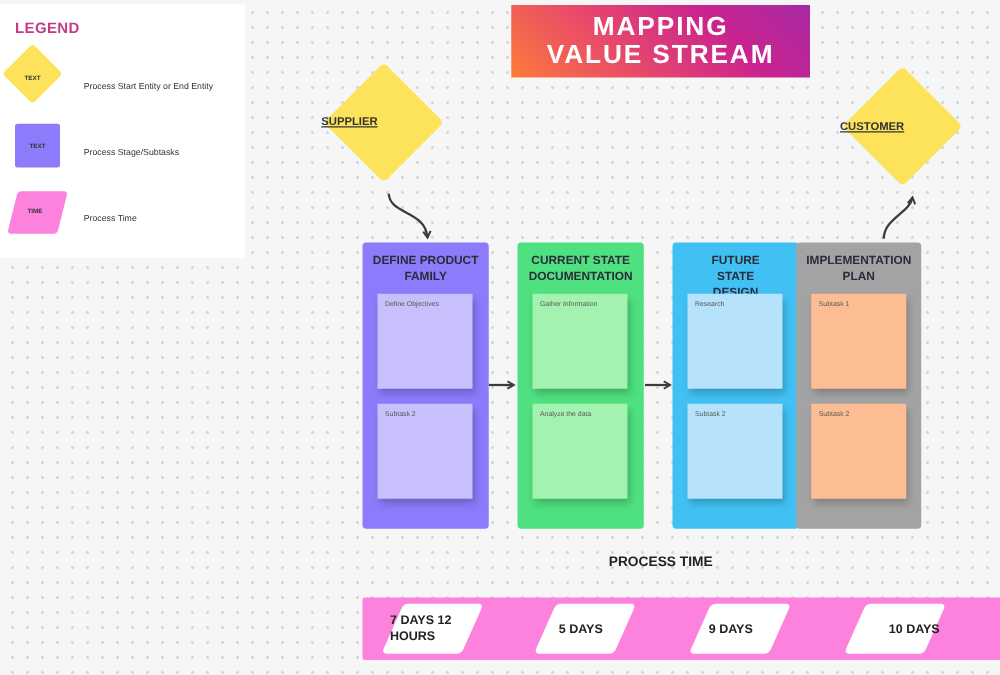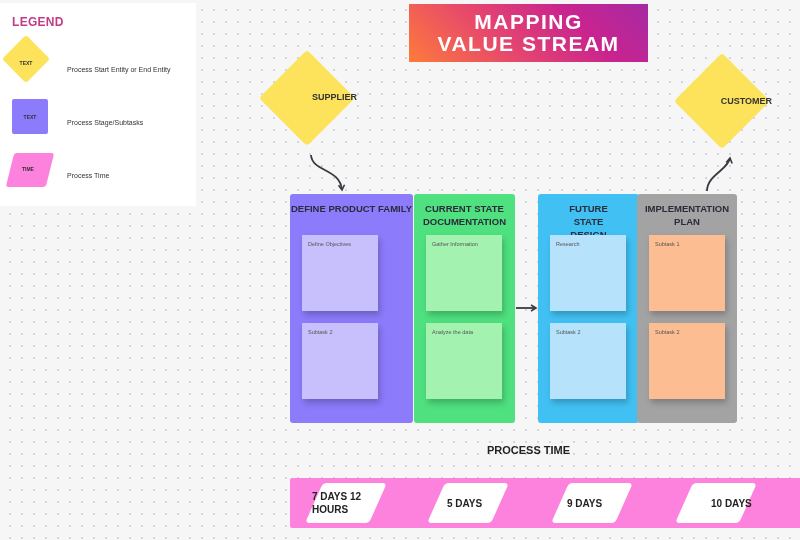--- a/index.html
+++ b/index.html
@@ -53,21 +53,21 @@
     .title-line {
       font-size: 21px; font-weight: bold; letter-spacing: 1.5px; line-height: 22px;
     }
 
     
     .entity {
       width: 68px; height: 68px; background: #fce35b;
       transform: rotate(45deg); border-radius: 4px;
     }
     .entity-text {
-      font-size: 9px; font-weight: bold; color: #333; text-align: right; width: 100px;
+      font-size: 9px; font-weight: bold; color: #333; text-align: left; width: 100px; text-decoration: underline;
     }
 
     
     .stage { top: 194px; height: 229px; border-radius: 3px; }
     .stage-title {
       position: absolute; left: 0; right: 0; top: 8px;
       font-size: 9.5px; font-weight: bold; color: #2b2b3a; text-align: center;
       line-height: 13px; text-transform: uppercase;
     }
     .sticky {
@@ -134,21 +134,21 @@
   <path d="M311,155 C312,172 340,168 342,190" fill="none" stroke="#3a3a40" stroke-width="1.8" marker-end="url(#ah)"></path>
   <path d="M707,191 C707,175 728,170 730,158" fill="none" stroke="#3a3a40" stroke-width="1.8" marker-end="url(#ah)"></path>
   <path d="M391,308 L411,308" fill="none" stroke="#3a3a40" stroke-width="1.8" marker-end="url(#ah)"></path>
   <path d="M516,308 L536,308" fill="none" stroke="#3a3a40" stroke-width="1.8" marker-end="url(#ah)"></path>
   <path d="M640,308 L655,308" fill="none" stroke="#3a3a40" stroke-width="1.8" marker-end="url(#ah)"></path>
   <path d="M386,503 L418,503" fill="none" stroke="#3a3a55" stroke-width="1.6" marker-end="url(#ah)"></path>
   <path d="M511,503 L543,503" fill="none" stroke="#3a3a55" stroke-width="1.6" marker-end="url(#ah)"></path>
   <path d="M635,503 L667,503" fill="none" stroke="#3a3a55" stroke-width="1.6" marker-end="url(#ah)"></path>
 </svg>
 
-<div class="abs stage" style="left:290px; width:123px; background:#8c7bfb;">
+<div class="abs stage" style="left:290px; width:101px; background:#8c7bfb;">
   <div class="stage-title">DEFINE PRODUCT FAMILY</div>
   <div class="sticky" style="left:12px; top:41px; background:#c7c0fd;">Define Objectives</div>
   <div class="sticky" style="left:12px; top:129px; background:#c7c0fd;">Subtask 2</div>
 </div>
 
 <div class="abs stage" style="left:414px; width:101px; background:#4fe07f;">
   <div class="stage-title" style="padding:0 6px;">CURRENT STATE DOCUMENTATION</div>
   <div class="sticky" style="left:12px; top:41px; background:#a4f2b0;">Gather Information</div>
   <div class="sticky" style="left:12px; top:129px; background:#a4f2b0;">Analyze the data</div>
 </div>

